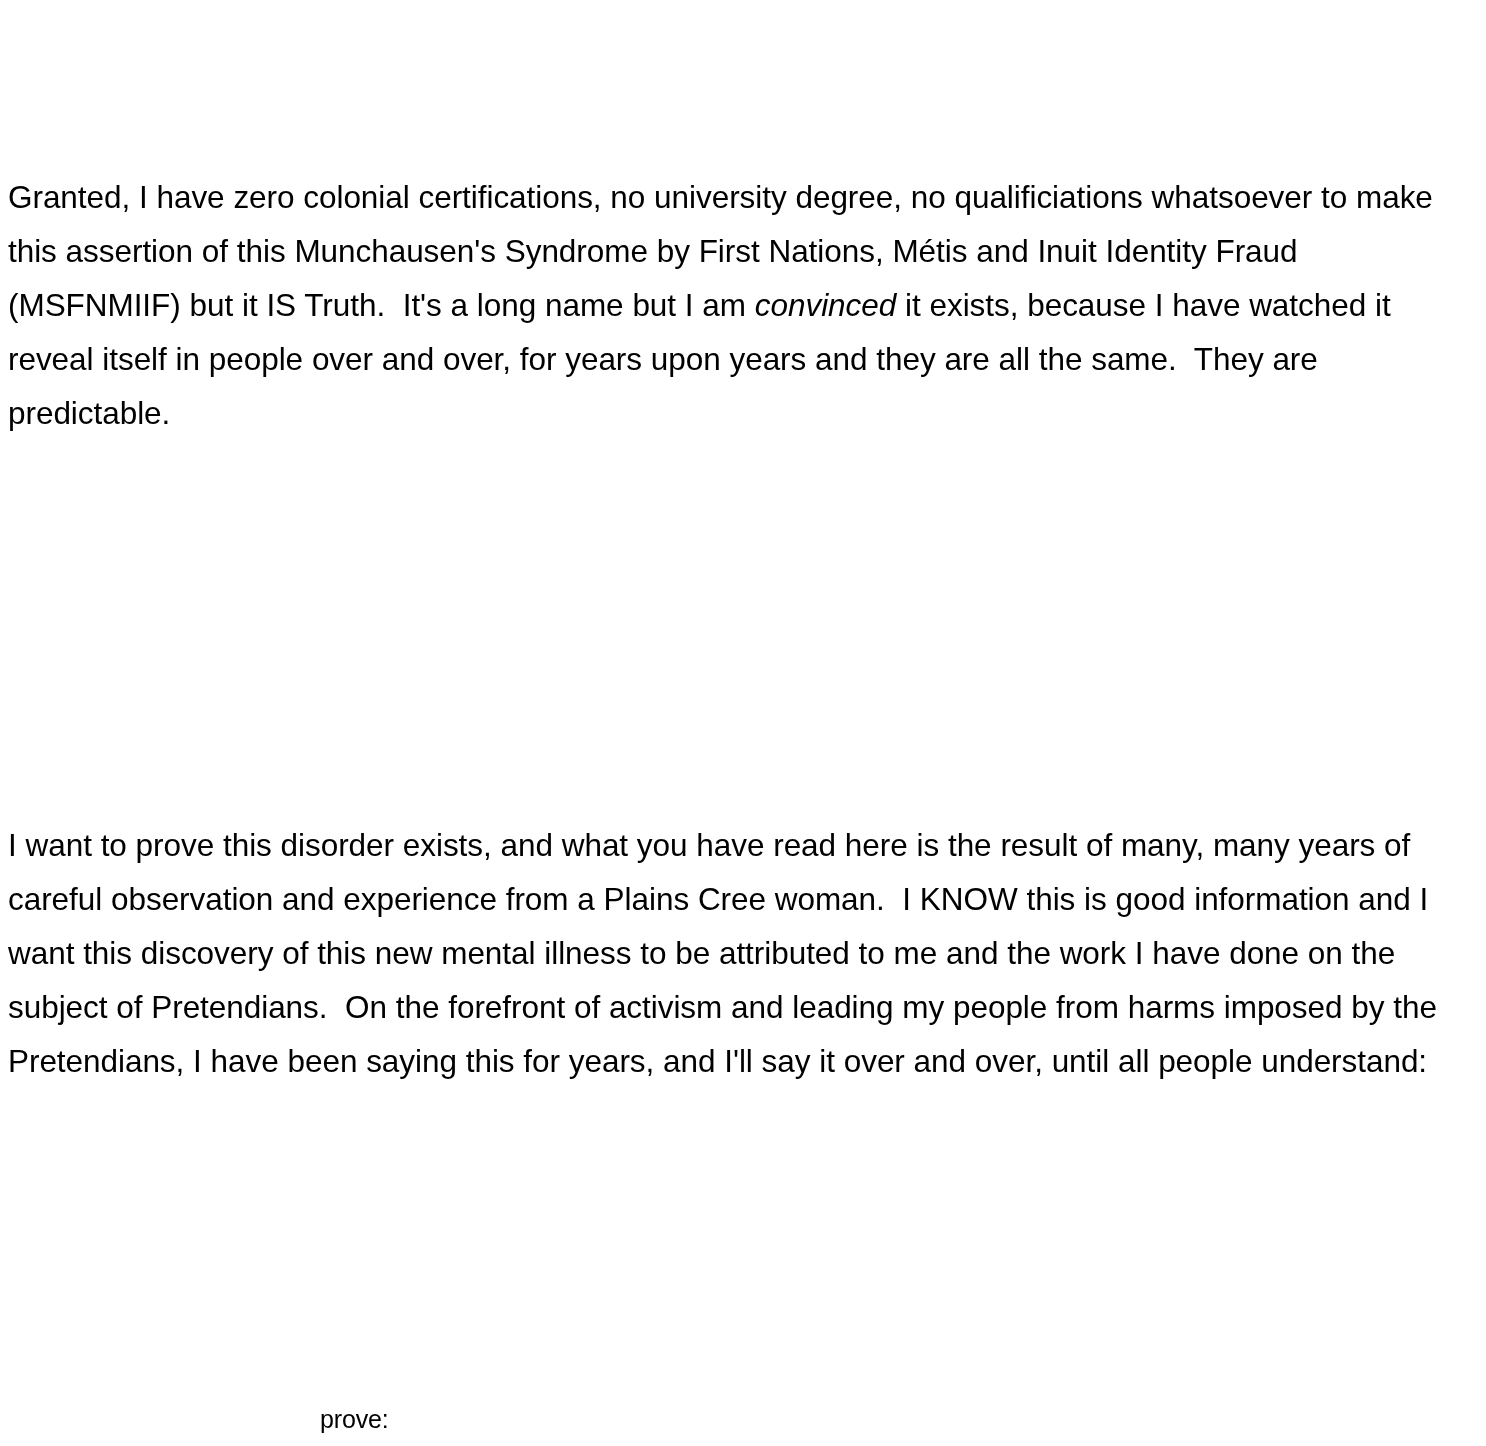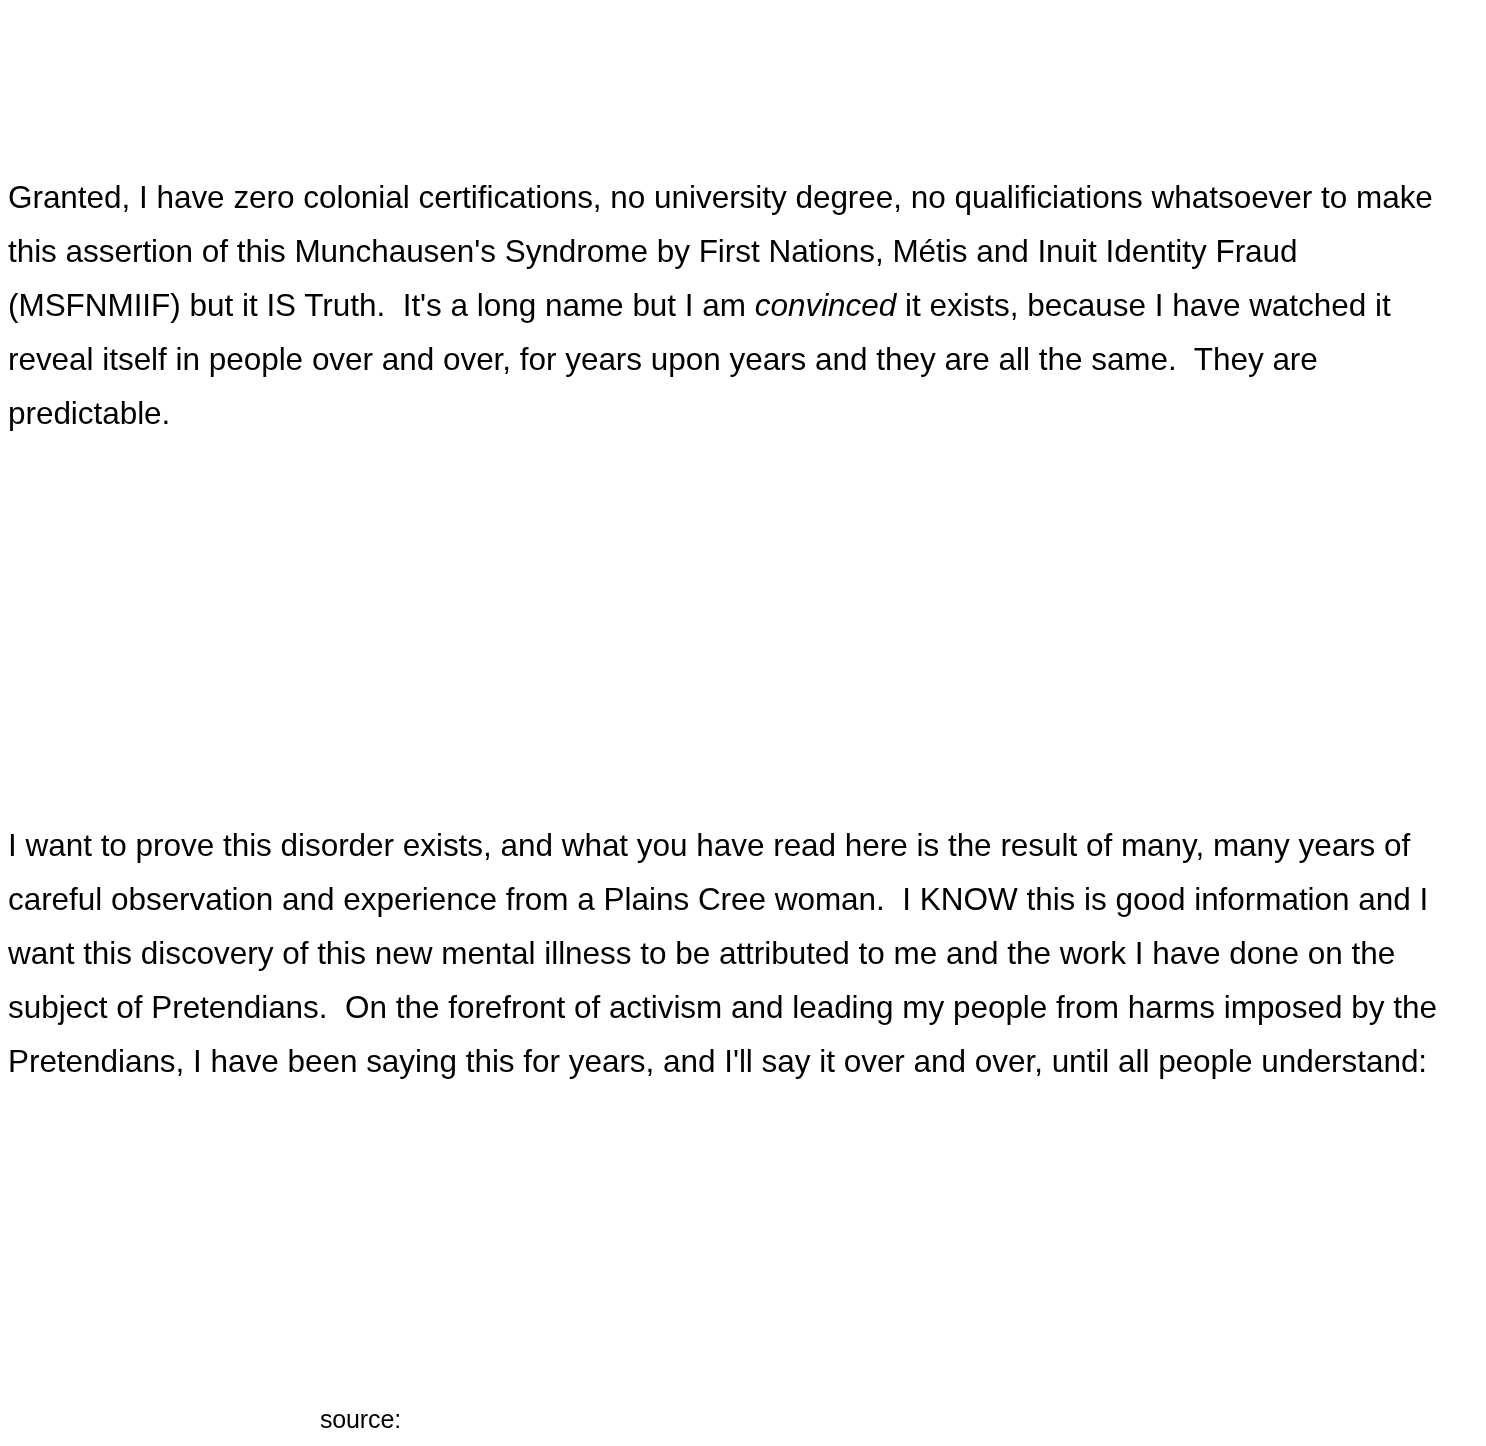--- a/index.html
+++ b/index.html
@@ -95,18 +95,18 @@
 
     
 
     
 
     
 
   </div>
 
   <div class="source-block">
-    <p class="source-line">source:</p>
+    <p class="source-line">prove:</p>
     
     
   </div>
 
 </div>
 
 </body></html>

